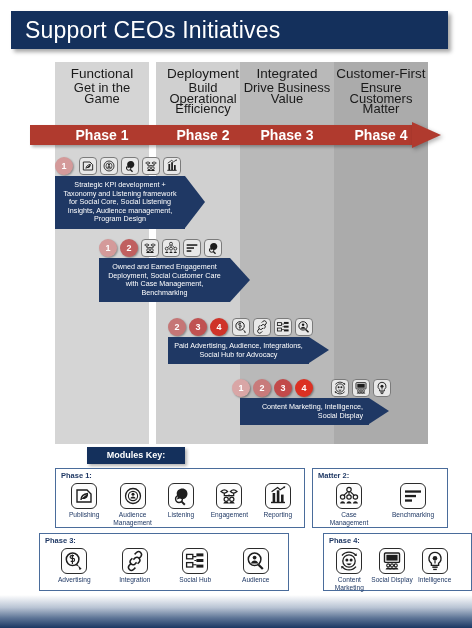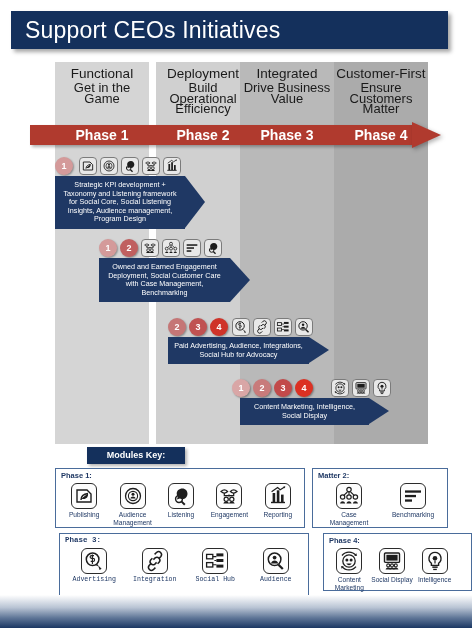--- a/index.html
+++ b/index.html
@@ -309,21 +309,21 @@
       <div class="mini-icon" style="left: 373px;">
         <svg viewBox="0 0 24 24">
           <path d="M12 3.4a6 6 0 0 1 3.6 10.8v2.2H8.4v-2.2A6 6 0 0 1 12 3.4z" fill="none" stroke="#1d1d1d" stroke-width="1.4"></path>
           <rect x="9.3" y="17.4" width="5.4" height="1.5" fill="#1d1d1d"></rect>
           <rect x="10.2" y="19.8" width="3.6" height="1.3" fill="#1d1d1d"></rect>
           <circle cx="12" cy="9.3" r="2.3" fill="#1d1d1d"></circle>
           <path d="M12 11.4v3" stroke="#1d1d1d" stroke-width="1.2"></path>
         </svg>
       </div>
       <div class="desc-wrap" style="left: 240px;">
-        <div class="desc" style="width: 129px;">Content Marketing, Intelligence, Social Display</div>
+        <div class="desc" style="width: 129px; text-align: right;">Content Marketing, Intelligence, Social Display</div>
       </div>
       <div style="position: absolute; left: 369px; top: 19px; width: 0px; height: 0px; border-top: 13.5px solid transparent; border-bottom: 13.5px solid transparent; border-left: 20px solid rgb(31, 56, 100);"></div>
     </div>
   </div>
 
 <div class="mk-header">
   <span>Modules Key:</span>
 </div>
 <div id="keyboxes">
     <div class="key-box" style="left: 55px; top: 468px; width: 250px; height: 60px;">
@@ -409,21 +409,21 @@
         <div class="ki-icon">
           <svg viewBox="0 0 24 24">
             <rect x="4" y="6.4" width="16" height="2.3" fill="#1d1d1d"></rect>
             <rect x="4" y="10.9" width="11" height="2.3" fill="#1d1d1d"></rect>
             <rect x="4" y="15.4" width="7" height="2.3" fill="#1d1d1d"></rect>
           </svg>
         </div>
         <div class="ki-label">Benchmarking</div>
       </div>
     </div>
-    <div class="key-box" style="left: 59px; top: 533px; width: 250px; height: 74px; font-family: Liberation Mono, monospace;">
+    <div class="key-box" style="left: 39px; top: 533px; width: 250px; height: 58px;">
       <div class="kb-title">Phase 3:</div>
       <div class="key-item" style="left: 8.25px;">
         <div class="ki-icon">
           <svg viewBox="0 0 24 24">
             <circle cx="10.6" cy="10.3" r="6.3" fill="none" stroke="#1d1d1d" stroke-width="1.5"></circle>
             <path d="M12 6.6h-2.4c-.9 0-1.5.6-1.5 1.4s.6 1.3 1.5 1.4h1.4c.9 0 1.6.6 1.6 1.5s-.7 1.5-1.6 1.5H8.7M10.4 5.4v9.6" stroke="#1d1d1d" stroke-width="1.1" fill="none"></path>
             <path d="M14.3 15.4l1.5 1.4" stroke="#1d1d1d" stroke-width="1.5"></path>
             <path d="M16 16.2l3.6 3.5-2 1.4z" fill="#1d1d1d"></path>
           </svg>
         </div>

